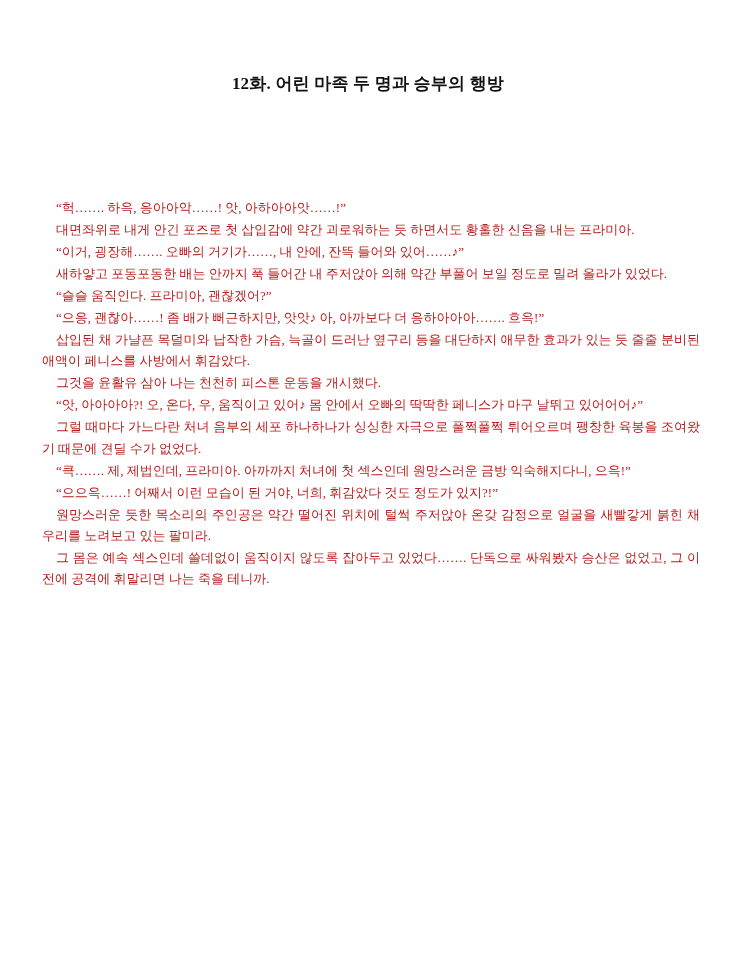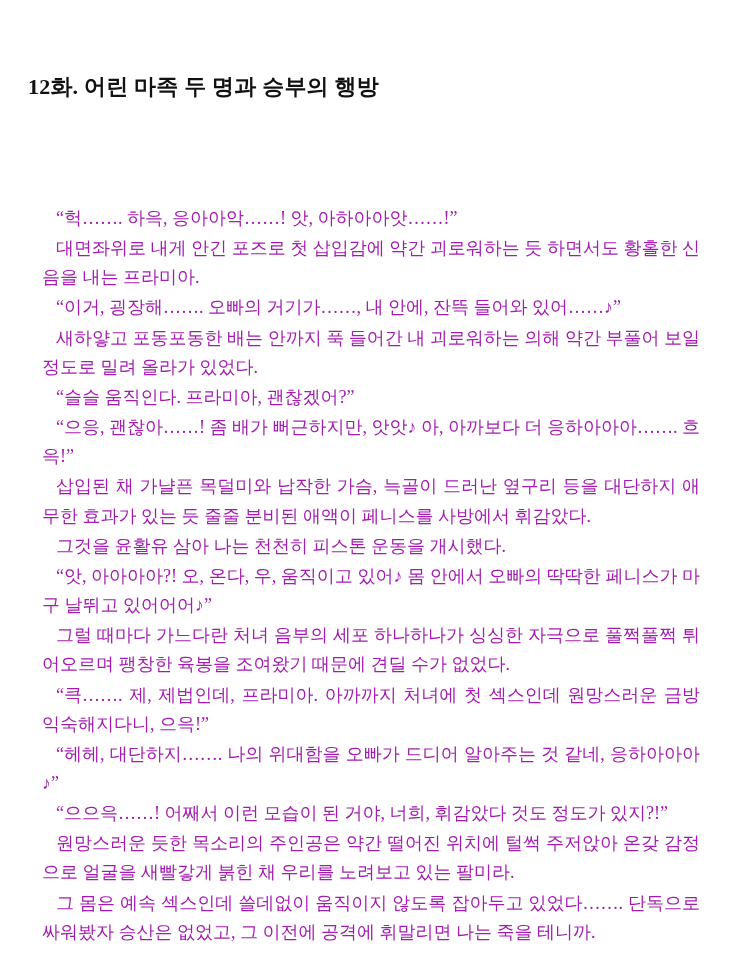--- a/index.html
+++ b/index.html
@@ -17,58 +17,58 @@
   .page {
     position: relative;
     width: 736px;
     height: 953px;
     box-sizing: border-box;
     padding: 0 28px;
   }
   .chapter-title {
     margin: 0;
     padding-top: 72px;
-    font-size: 22px;
+    text-align: center;
+    font-size: 17px;
     font-weight: bold;
     letter-spacing: 0.2px;
     color: #111111;
   }
   .body-text {
     margin-top: 102px;
     padding: 0 8px 0 14px;
   }
   .para {
     margin: 0 0 1px 0;
-    font-size: 18px;
+    font-size: 13px;
     line-height: 1.62;
     text-align: justify;
     text-justify: inter-character;
     text-indent: 14px;
-    color: #a21caf;
+    color: #b91c1c;
     word-break: break-all;
   }
   .para.quote {
     text-indent: 14px;
   }
 </style>
 </head>
 <body>
 
 <div class="page">
   <h1 class="chapter-title">12화. 어린 마족 두 명과 승부의 행방</h1>
   <div class="body-text">
     <p class="para quote">“헉……. 하윽, 응아아악……! 앗, 아하아아앗……!”</p>
     <p class="para">대면좌위로 내게 안긴 포즈로 첫 삽입감에 약간 괴로워하는 듯 하면서도 황홀한 신음을 내는 프라미아.</p>
     <p class="para quote">“이거, 굉장해……. 오빠의 거기가……, 내 안에, 잔뜩 들어와 있어……♪”</p>
-    <p class="para">새하얗고 포동포동한 배는 안까지 푹 들어간 내 괴로워하는 의해 약간 부풀어 보일 정도로 밀려 올라가 있었다.</p>
+    <p class="para">새하얗고 포동포동한 배는 안까지 푹 들어간 내 주저앉아 의해 약간 부풀어 보일 정도로 밀려 올라가 있었다.</p>
     <p class="para quote">“슬슬 움직인다. 프라미아, 괜찮겠어?”</p>
     <p class="para quote">“으응, 괜찮아……! 좀 배가 뻐근하지만, 앗앗♪ 아, 아까보다 더 응하아아아……. 흐윽!”</p>
     <p class="para">삽입된 채 가냘픈 목덜미와 납작한 가슴, 늑골이 드러난 옆구리 등을 대단하지 애무한 효과가 있는 듯 줄줄 분비된 애액이 페니스를 사방에서 휘감았다.</p>
     <p class="para">그것을 윤활유 삼아 나는 천천히 피스톤 운동을 개시했다.</p>
     <p class="para quote">“앗, 아아아아?! 오, 온다, 우, 움직이고 있어♪ 몸 안에서 오빠의 딱딱한 페니스가 마구 날뛰고 있어어어♪”</p>
     <p class="para">그럴 때마다 가느다란 처녀 음부의 세포 하나하나가 싱싱한 자극으로 풀쩍풀쩍 튀어오르며 팽창한 육봉을 조여왔기 때문에 견딜 수가 없었다.</p>
     <p class="para quote">“큭……. 제, 제법인데, 프라미아. 아까까지 처녀에 첫 섹스인데 원망스러운 금방 익숙해지다니, 으윽!”</p>
-    <p class="para quote">“헤헤, 대단하지……. 나의 위대함을 오빠가 드디어 알아주는 것 같네, 응하아아아♪”</p>
     <p class="para quote">“으으윽……! 어째서 이런 모습이 된 거야, 너희, 휘감았다 것도 정도가 있지?!”</p>
     <p class="para">원망스러운 듯한 목소리의 주인공은 약간 떨어진 위치에 털썩 주저앉아 온갖 감정으로 얼굴을 새빨갛게 붉힌 채 우리를 노려보고 있는 팔미라.</p>
     <p class="para">그 몸은 예속 섹스인데 쓸데없이 움직이지 않도록 잡아두고 있었다……. 단독으로 싸워봤자 승산은 없었고, 그 이전에 공격에 휘말리면 나는 죽을 테니까.</p>
   </div>
 </div>
 
 </body></html>

